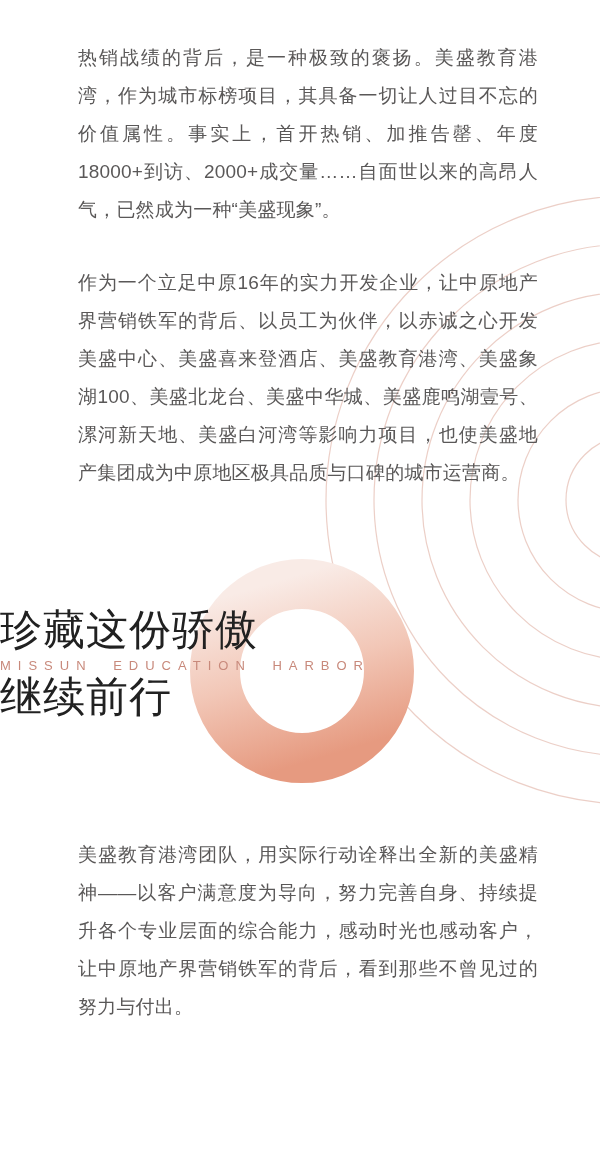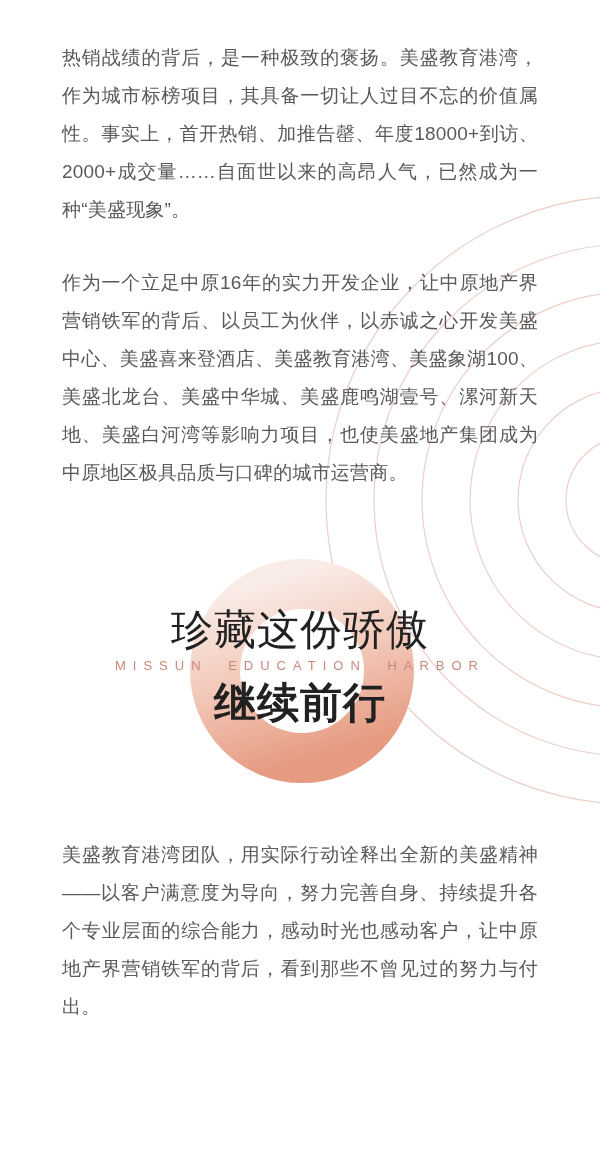--- a/index.html
+++ b/index.html
@@ -17,21 +17,21 @@
     left:0;top:0;
     z-index:0;
     pointer-events:none;
   }
   .article{
     position:relative;
     z-index:1;
     padding:39px 62px 0 62px;
   }
   .article p{
-    margin:0 0 35px 0;
+    margin:0 0 35px 16px;
     font-size:19px;
     line-height:38px;
     color:#5a5858;
     text-align:justify;
     text-justify:inter-ideograph;
     letter-spacing:0.2px;
     font-weight:400;
   }
   .article p:last-child{margin-bottom:0;}
   .heading-section{
@@ -43,36 +43,34 @@
     position:absolute;
     left:189px;
     top:31px;
     width:226px;
     height:226px;
   }
   .heading-line{
     position:absolute;
     left:0;
     width:100%;
-    text-align:center;
     color:#212121;
     font-size:42px;
     line-height:46px;
     font-weight:400;
     letter-spacing:1px;
     white-space:nowrap;
   }
   .heading-line.first{top:80px;}
-  .heading-line.second{top:153px;font-weight:bold;}
+  .heading-line.second{top:147px;}
   .heading-sub{
     position:absolute;
     top:131px;
     left:0;
     width:100%;
-    text-align:center;
     font-size:13px;
     letter-spacing:7px;
     word-spacing:10px;
     color:#c8897b;
     font-weight:400;
     white-space:nowrap;
   }
 </style>
 </head>
 <body>

